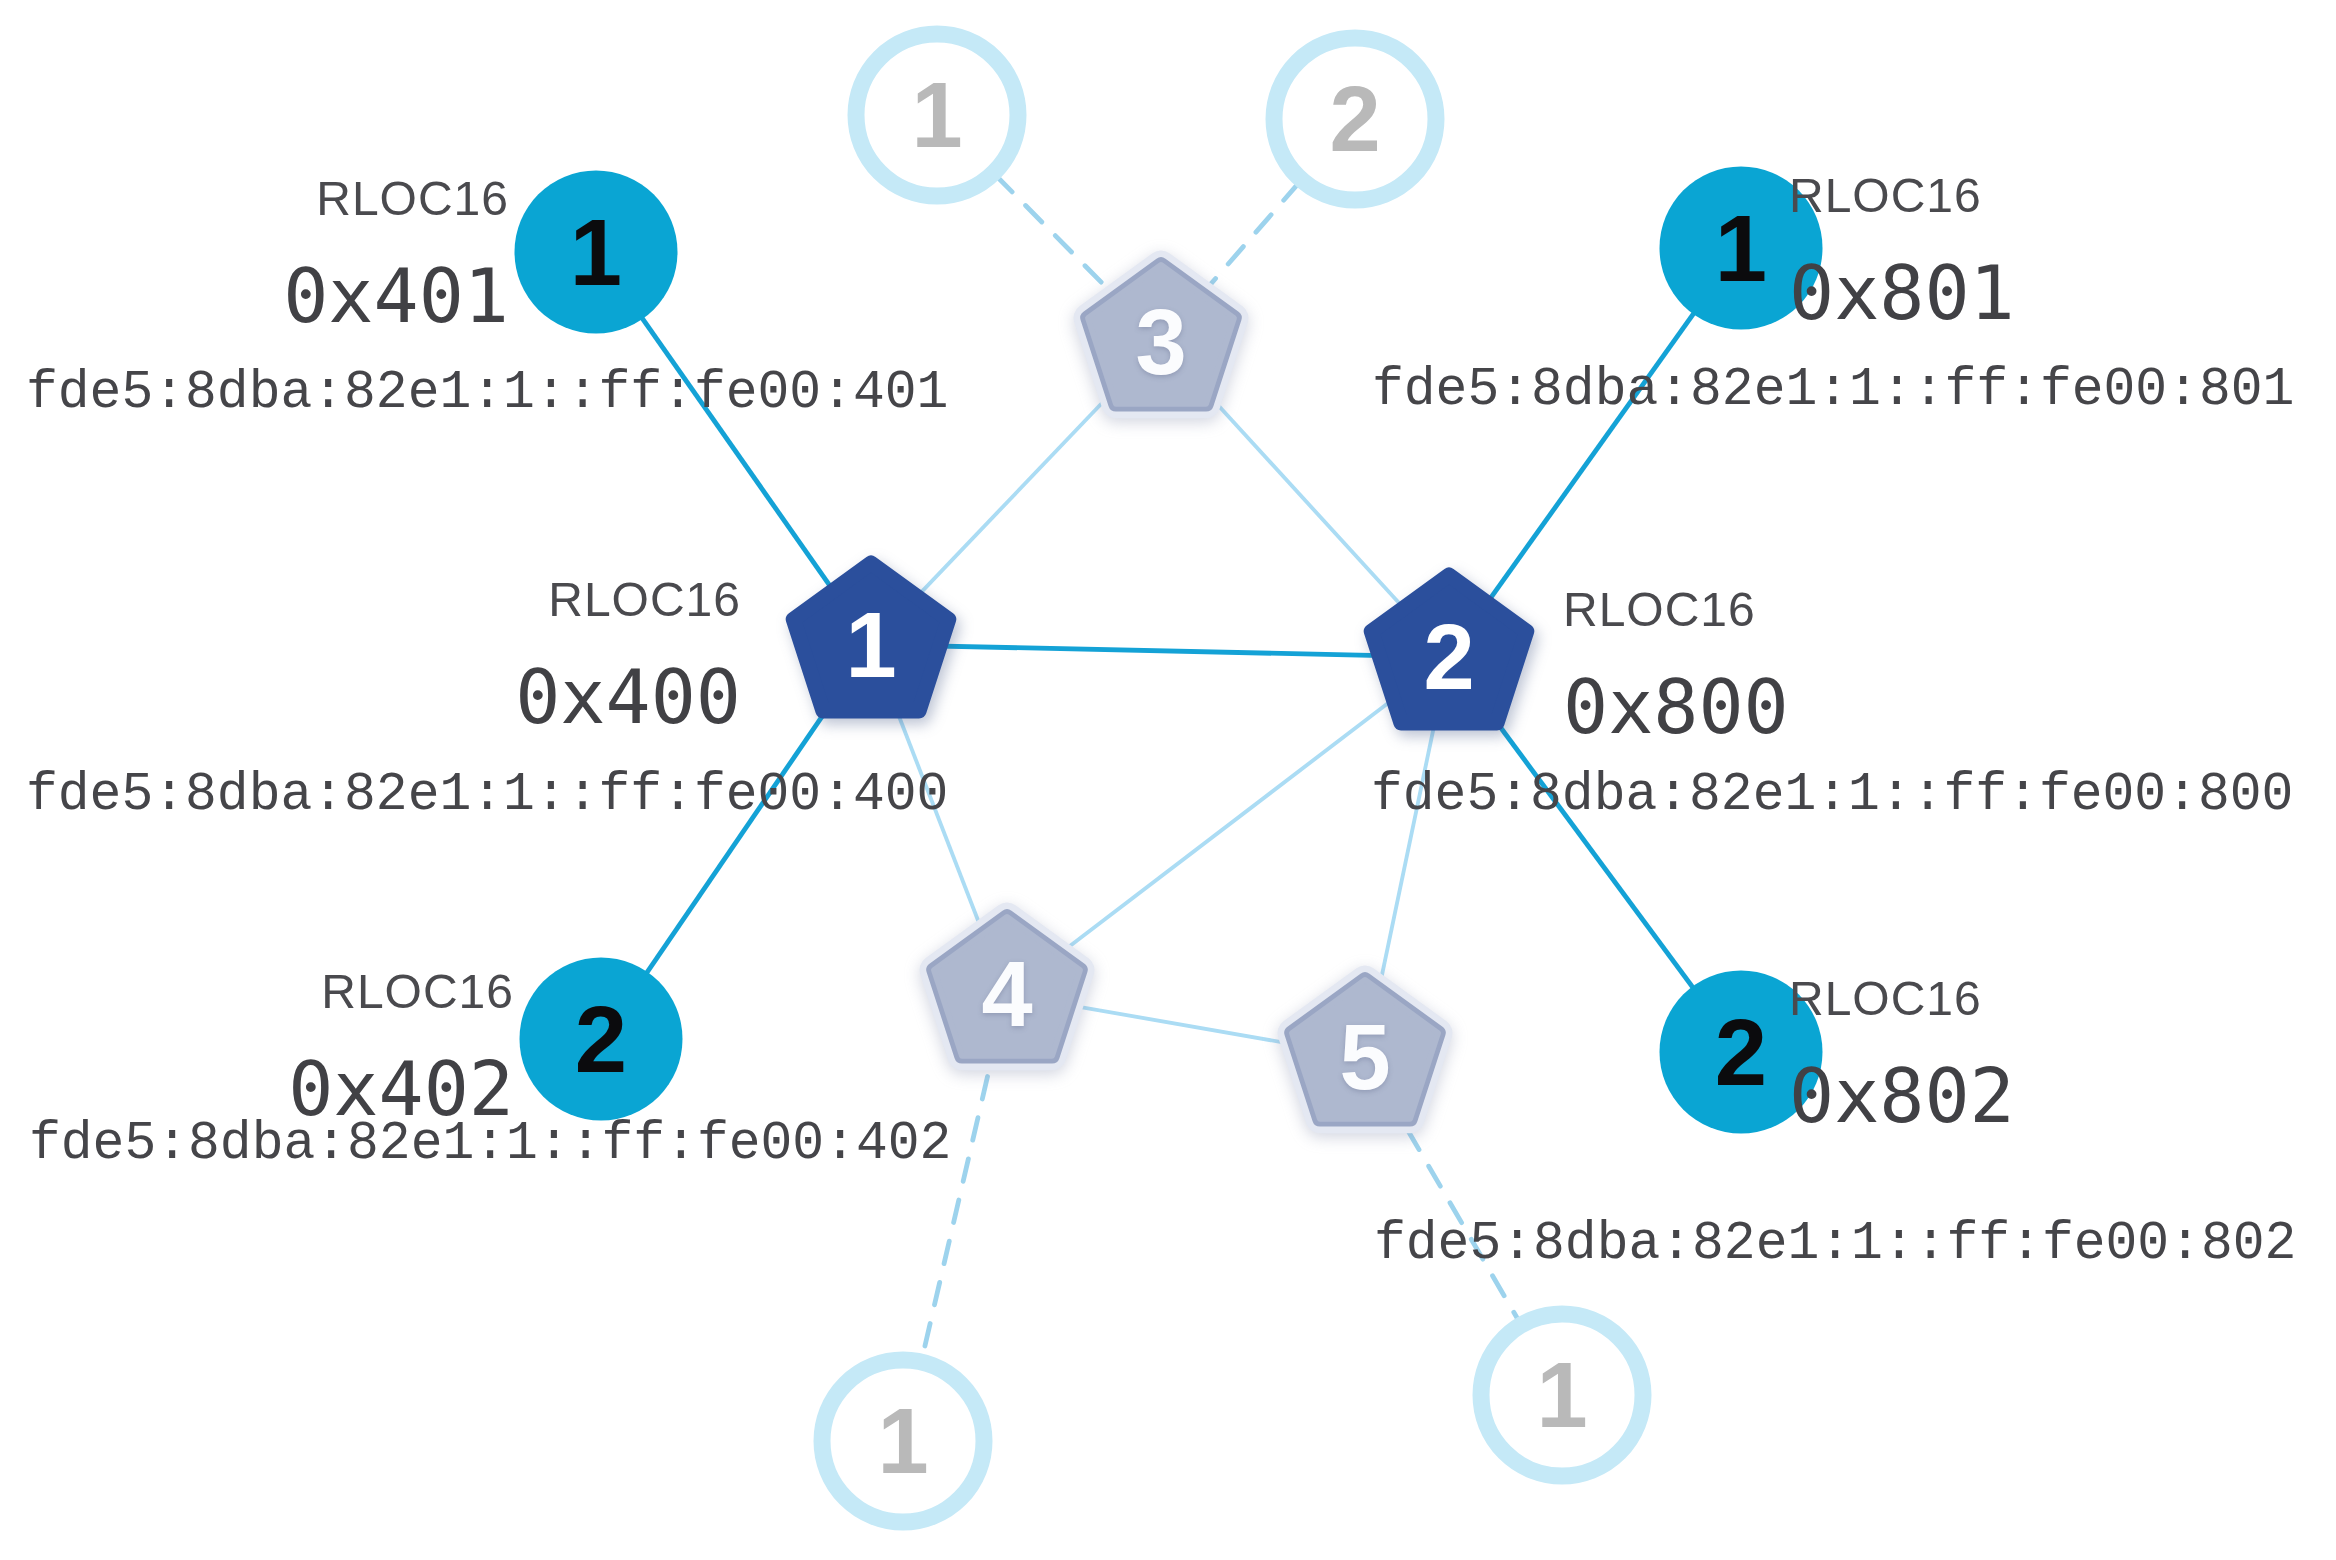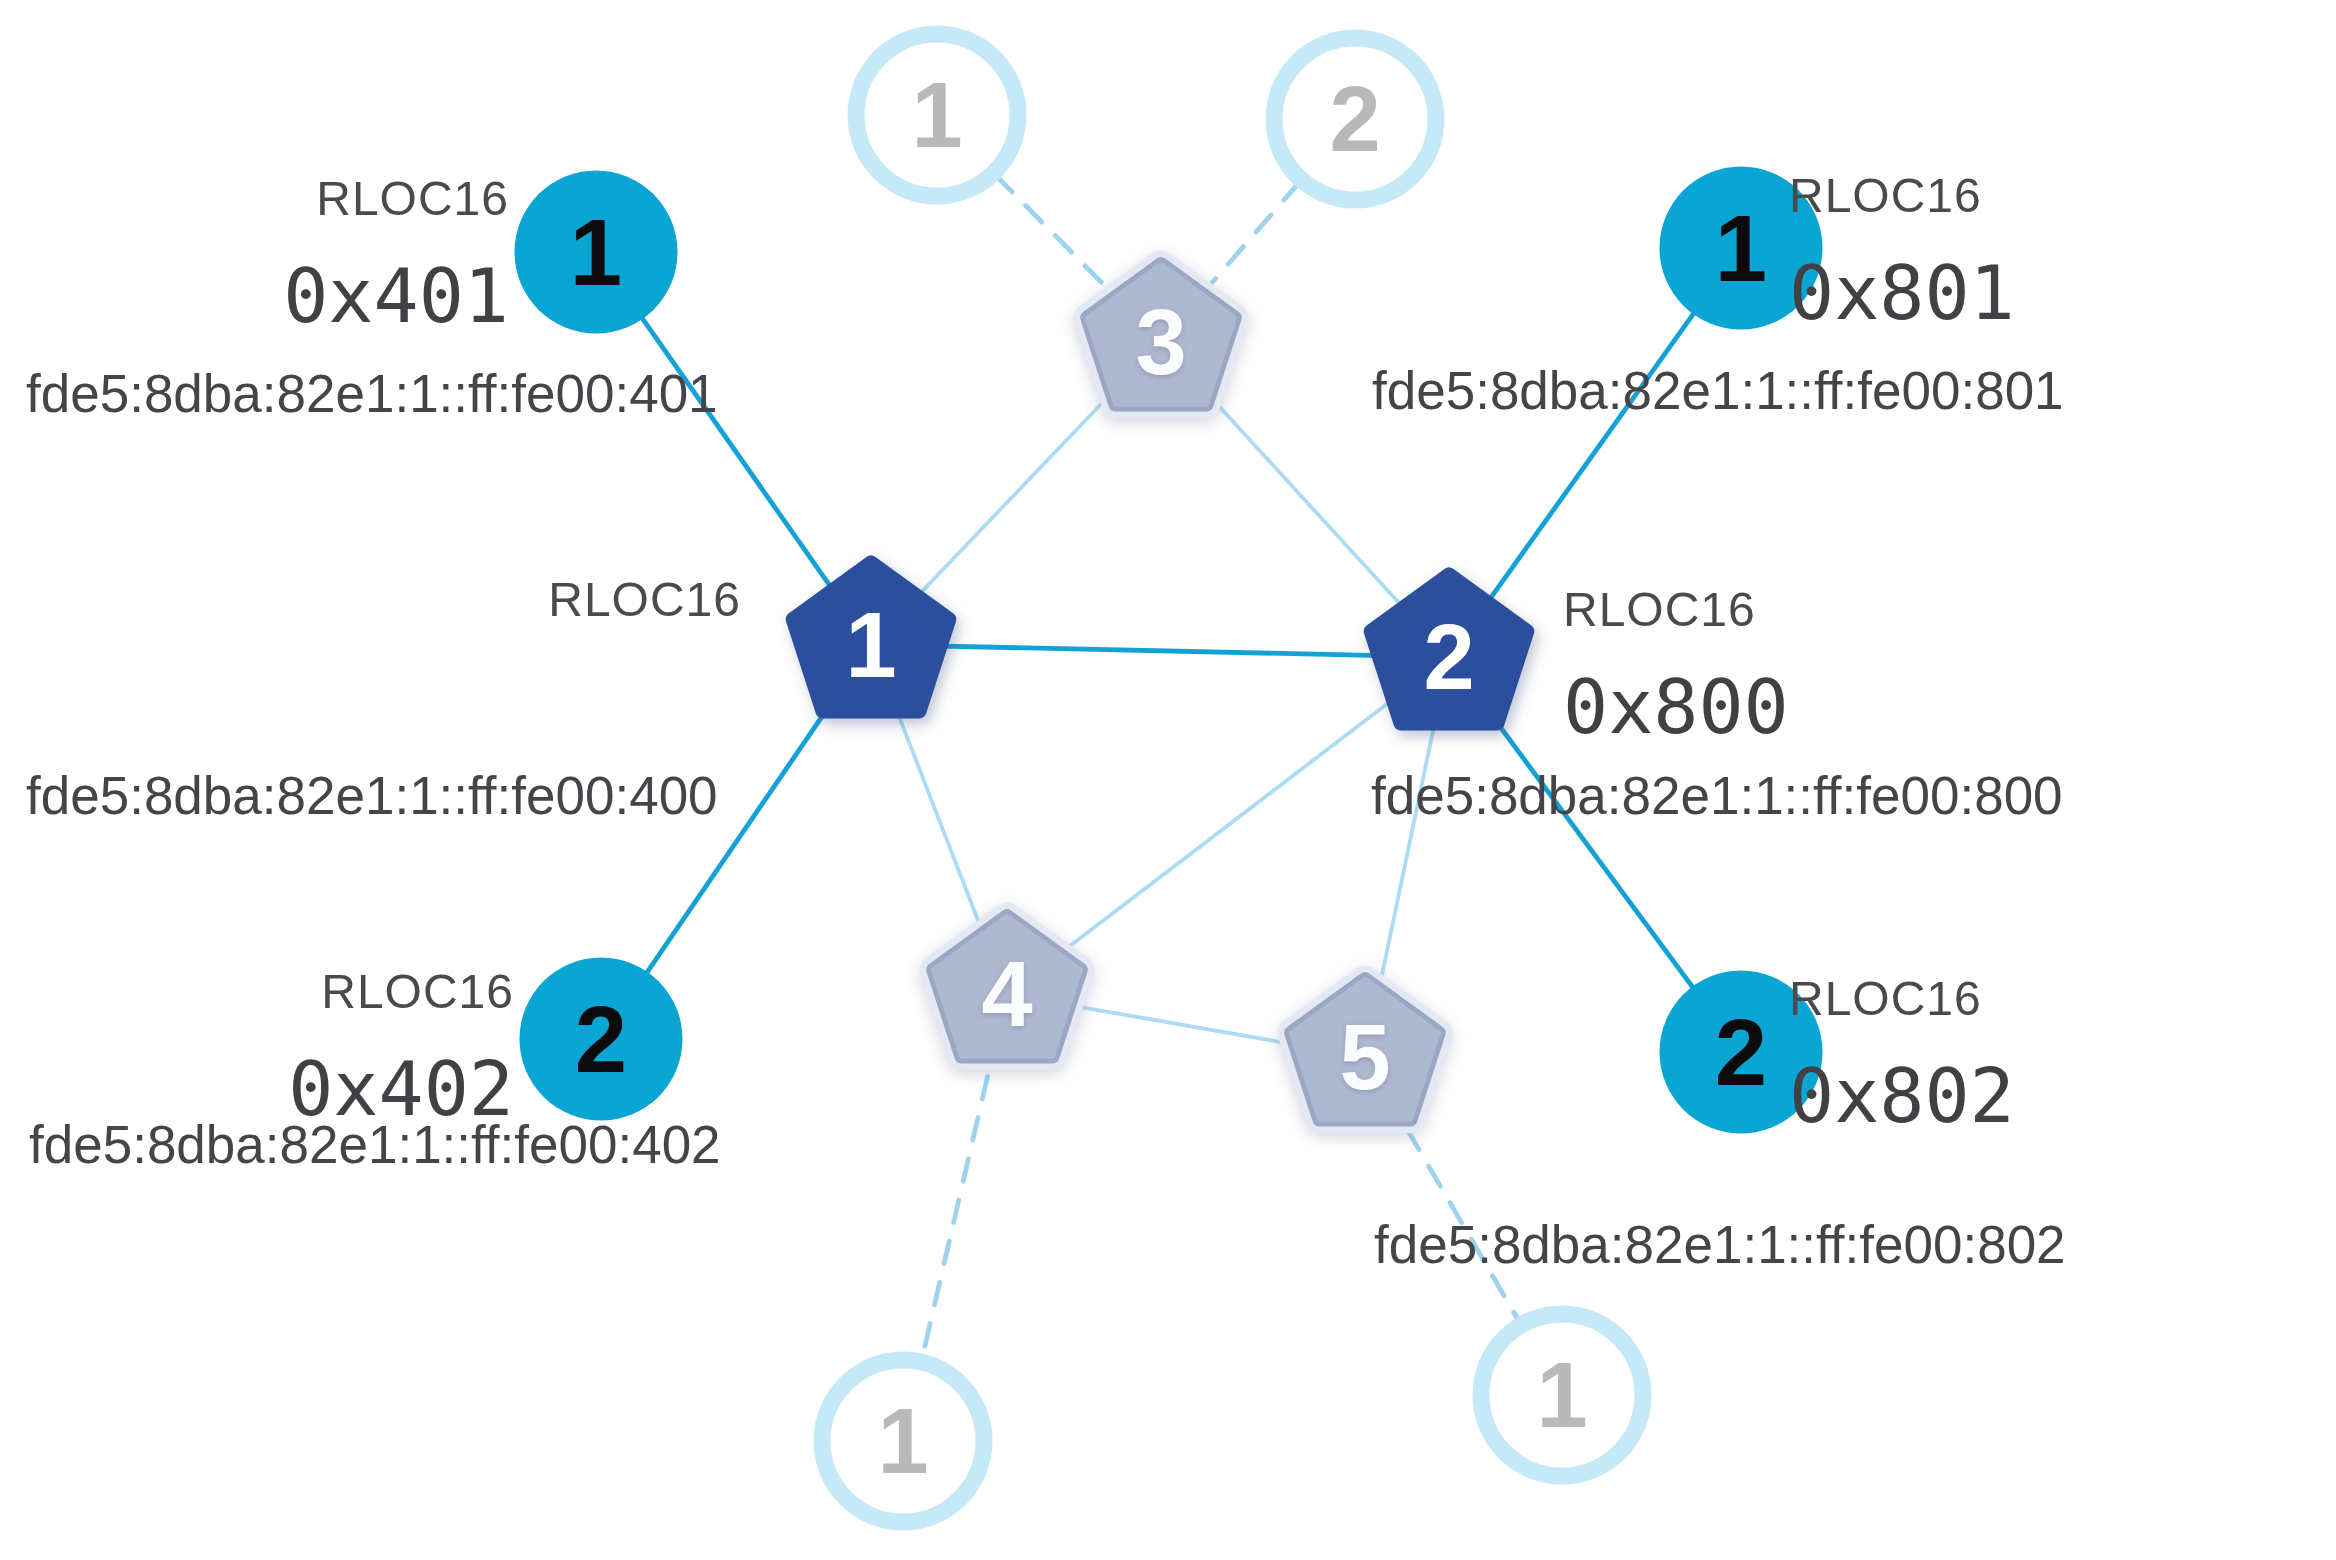--- a/index.html
+++ b/index.html
@@ -34,21 +34,21 @@
   .p-glow{fill:#e4e8f2;stroke:#e4e8f2;stroke-width:30;stroke-linejoin:round;}
   .p-brd{fill:#9aa6c4;stroke:#9aa6c4;stroke-width:16;stroke-linejoin:round;}
   .p-fill{fill:#aeb8cf;stroke:#aeb8cf;stroke-width:6;stroke-linejoin:round;}
 
   
   .lbl{position:absolute;z-index:3;white-space:nowrap;}
   .lbl.r{text-align:right;}
   .cap{font-size:48px;color:#4a4a4e;line-height:49px;letter-spacing:1px;}
   .hex{font-family:"DejaVu Sans Mono",monospace;font-size:75px;color:#414145;
        line-height:86px;margin-top:30px;}
-  .ip{position:absolute;z-index:3;font-family:Liberation Sans, sans-serif;font-size:53px;
+  .ip{position:absolute;z-index:3;font-family:Liberation Mono, monospace;font-size:53px;
       color:#454549;line-height:61px;white-space:nowrap;}
 </style>
 </head>
 <body>
 
 <div id="stage">
 
   <svg id="edges" width="2336" height="1560" viewBox="0 0 2432 1624">
       <line x1="620" y1="262" x2="907" y2="671" class="e-active"></line>
       <line x1="626" y1="1082" x2="907" y2="671" class="e-active"></line>
@@ -130,20 +130,21 @@
   <div class="node ed-faded" style="left: 1562px; top: 1395px;">
     <span class="num">1</span>
   </div>
 
   <div class="lbl r" style="right:1827px;top:174px;">
     <div class="cap">RLOC16</div>
     <div class="hex">0x401</div>
   </div>
   <div class="lbl r" style="right:1595px;top:575px;">
     <div class="cap">RLOC16</div>
+    <div class="hex">0x400</div>
   </div>
   <div class="lbl r" style="right:1822px;top:967px;">
     <div class="cap">RLOC16</div>
     <div class="hex">0x402</div>
   </div>
   <div class="lbl" style="left:1789px;top:171px;">
     <div class="cap">RLOC16</div>
     <div class="hex">0x801</div>
   </div>
   <div class="lbl" style="left:1563px;top:585px;">

